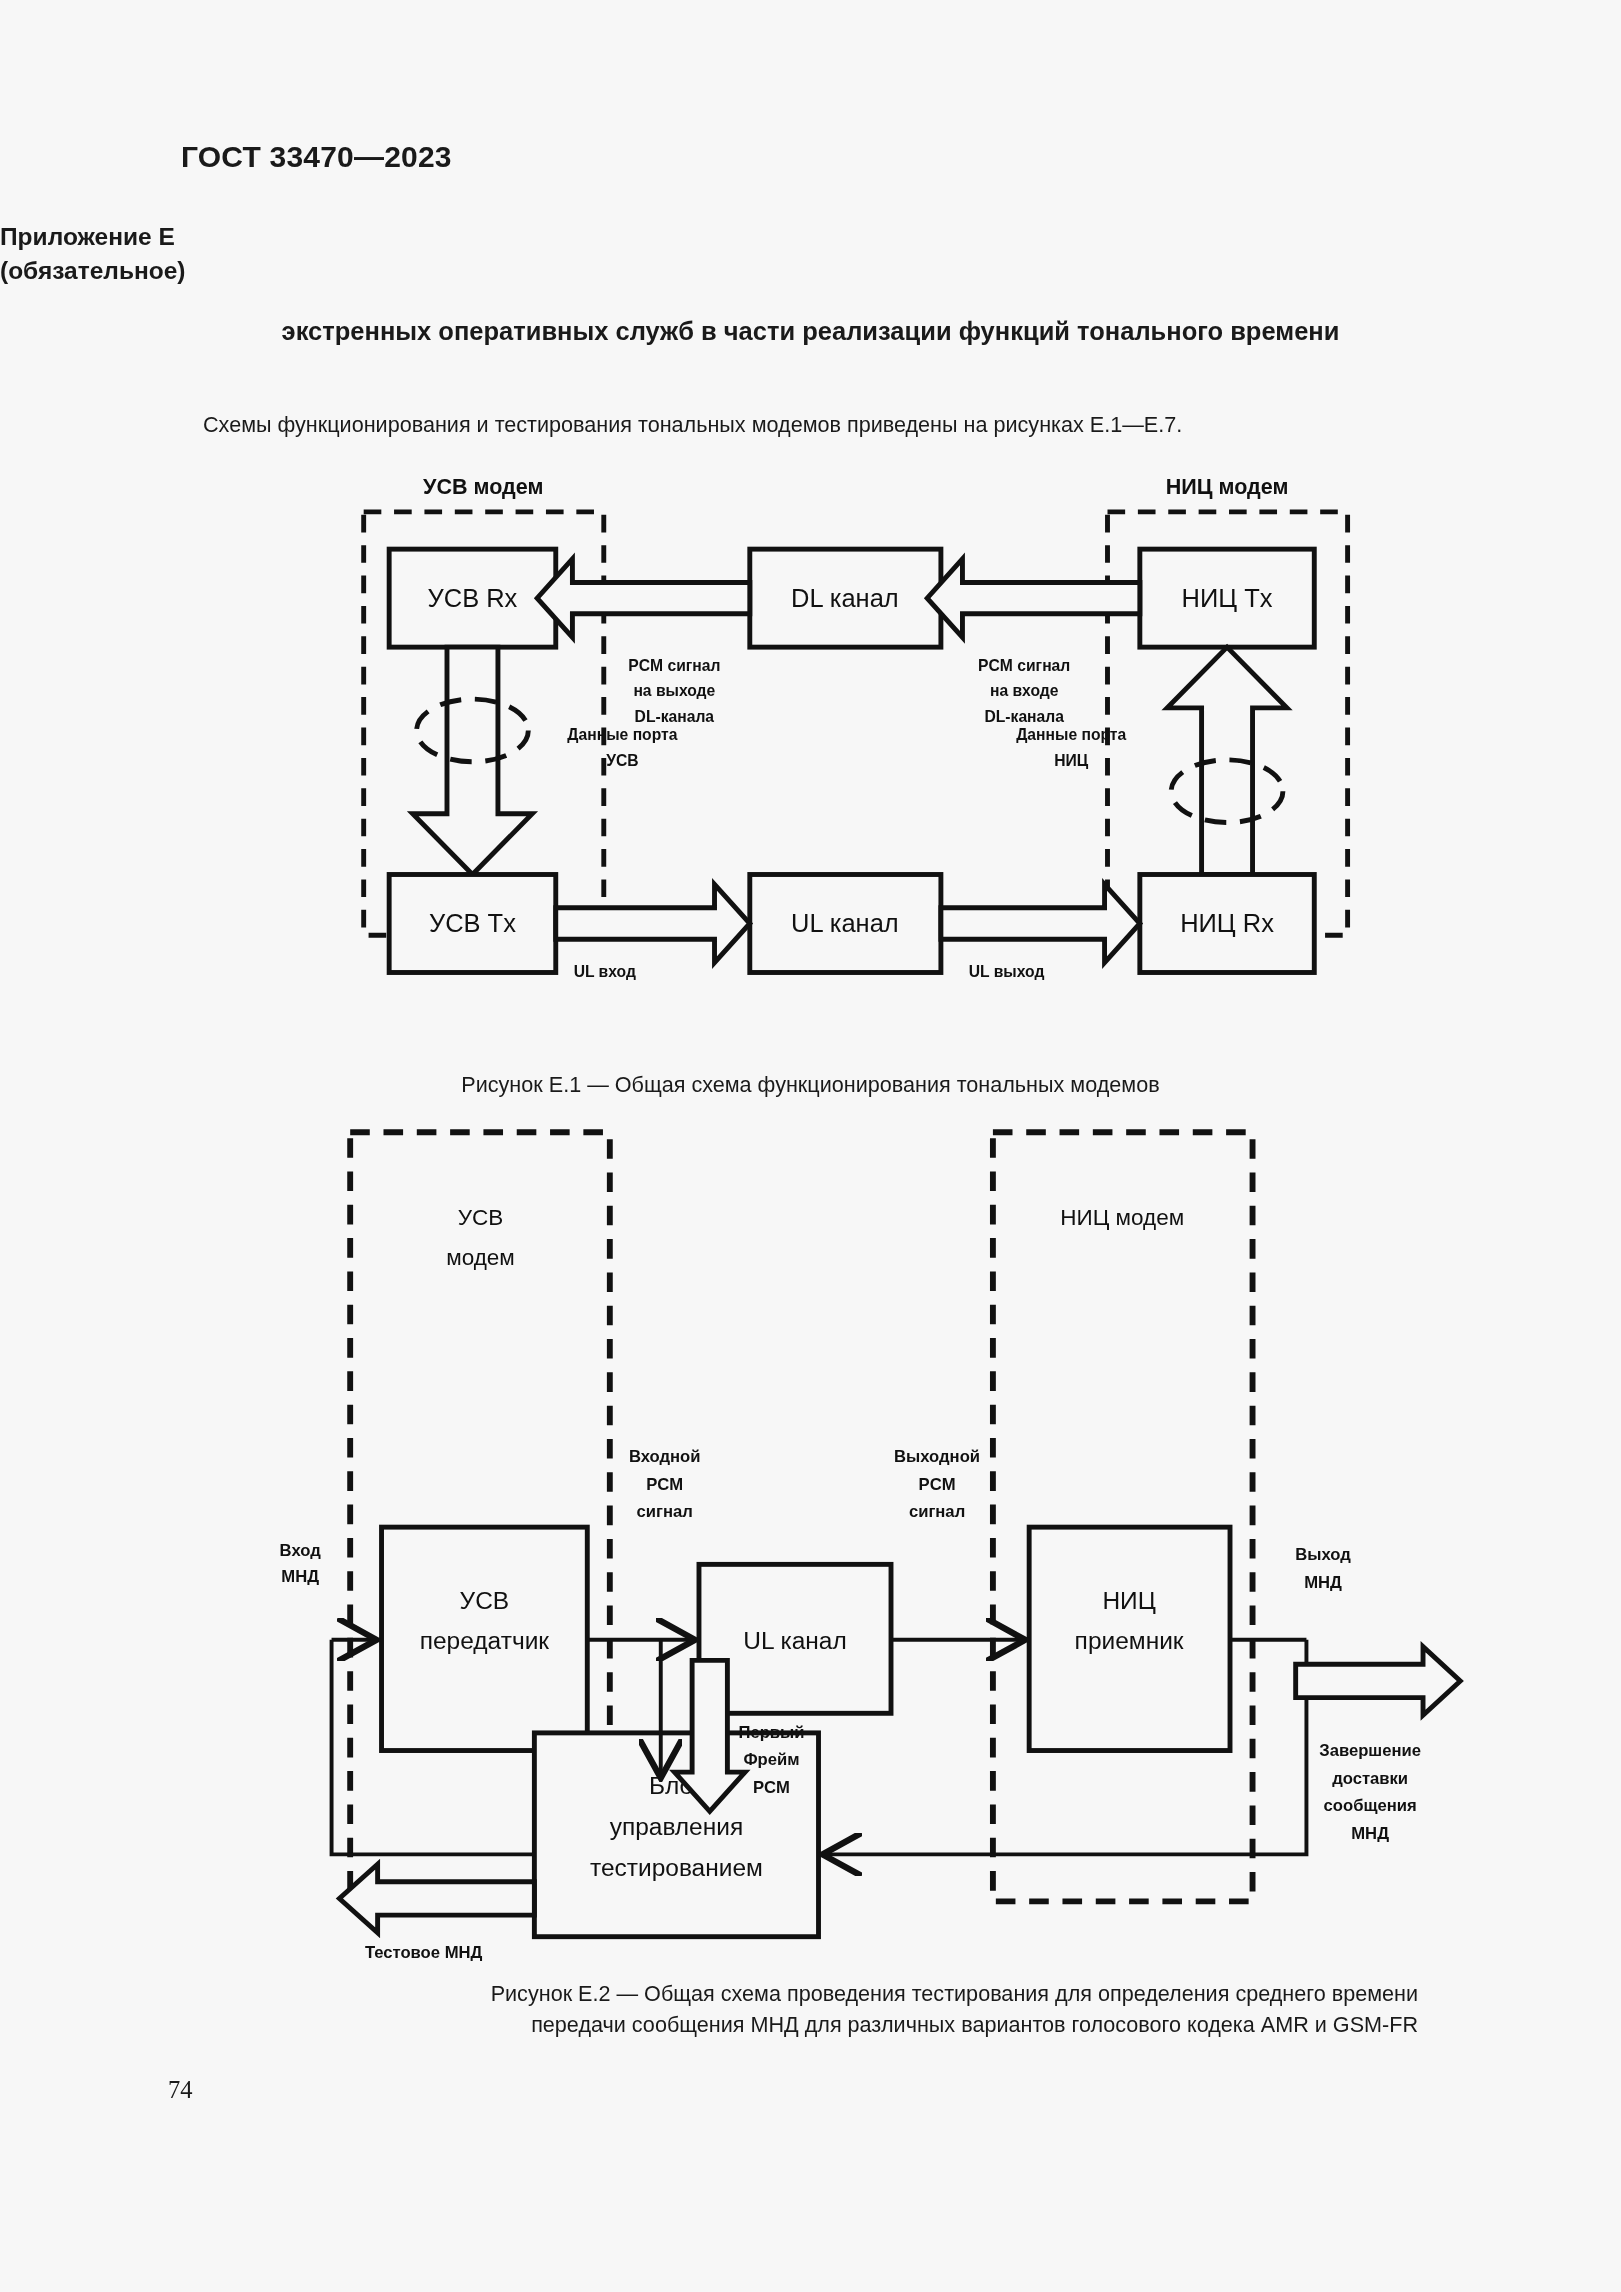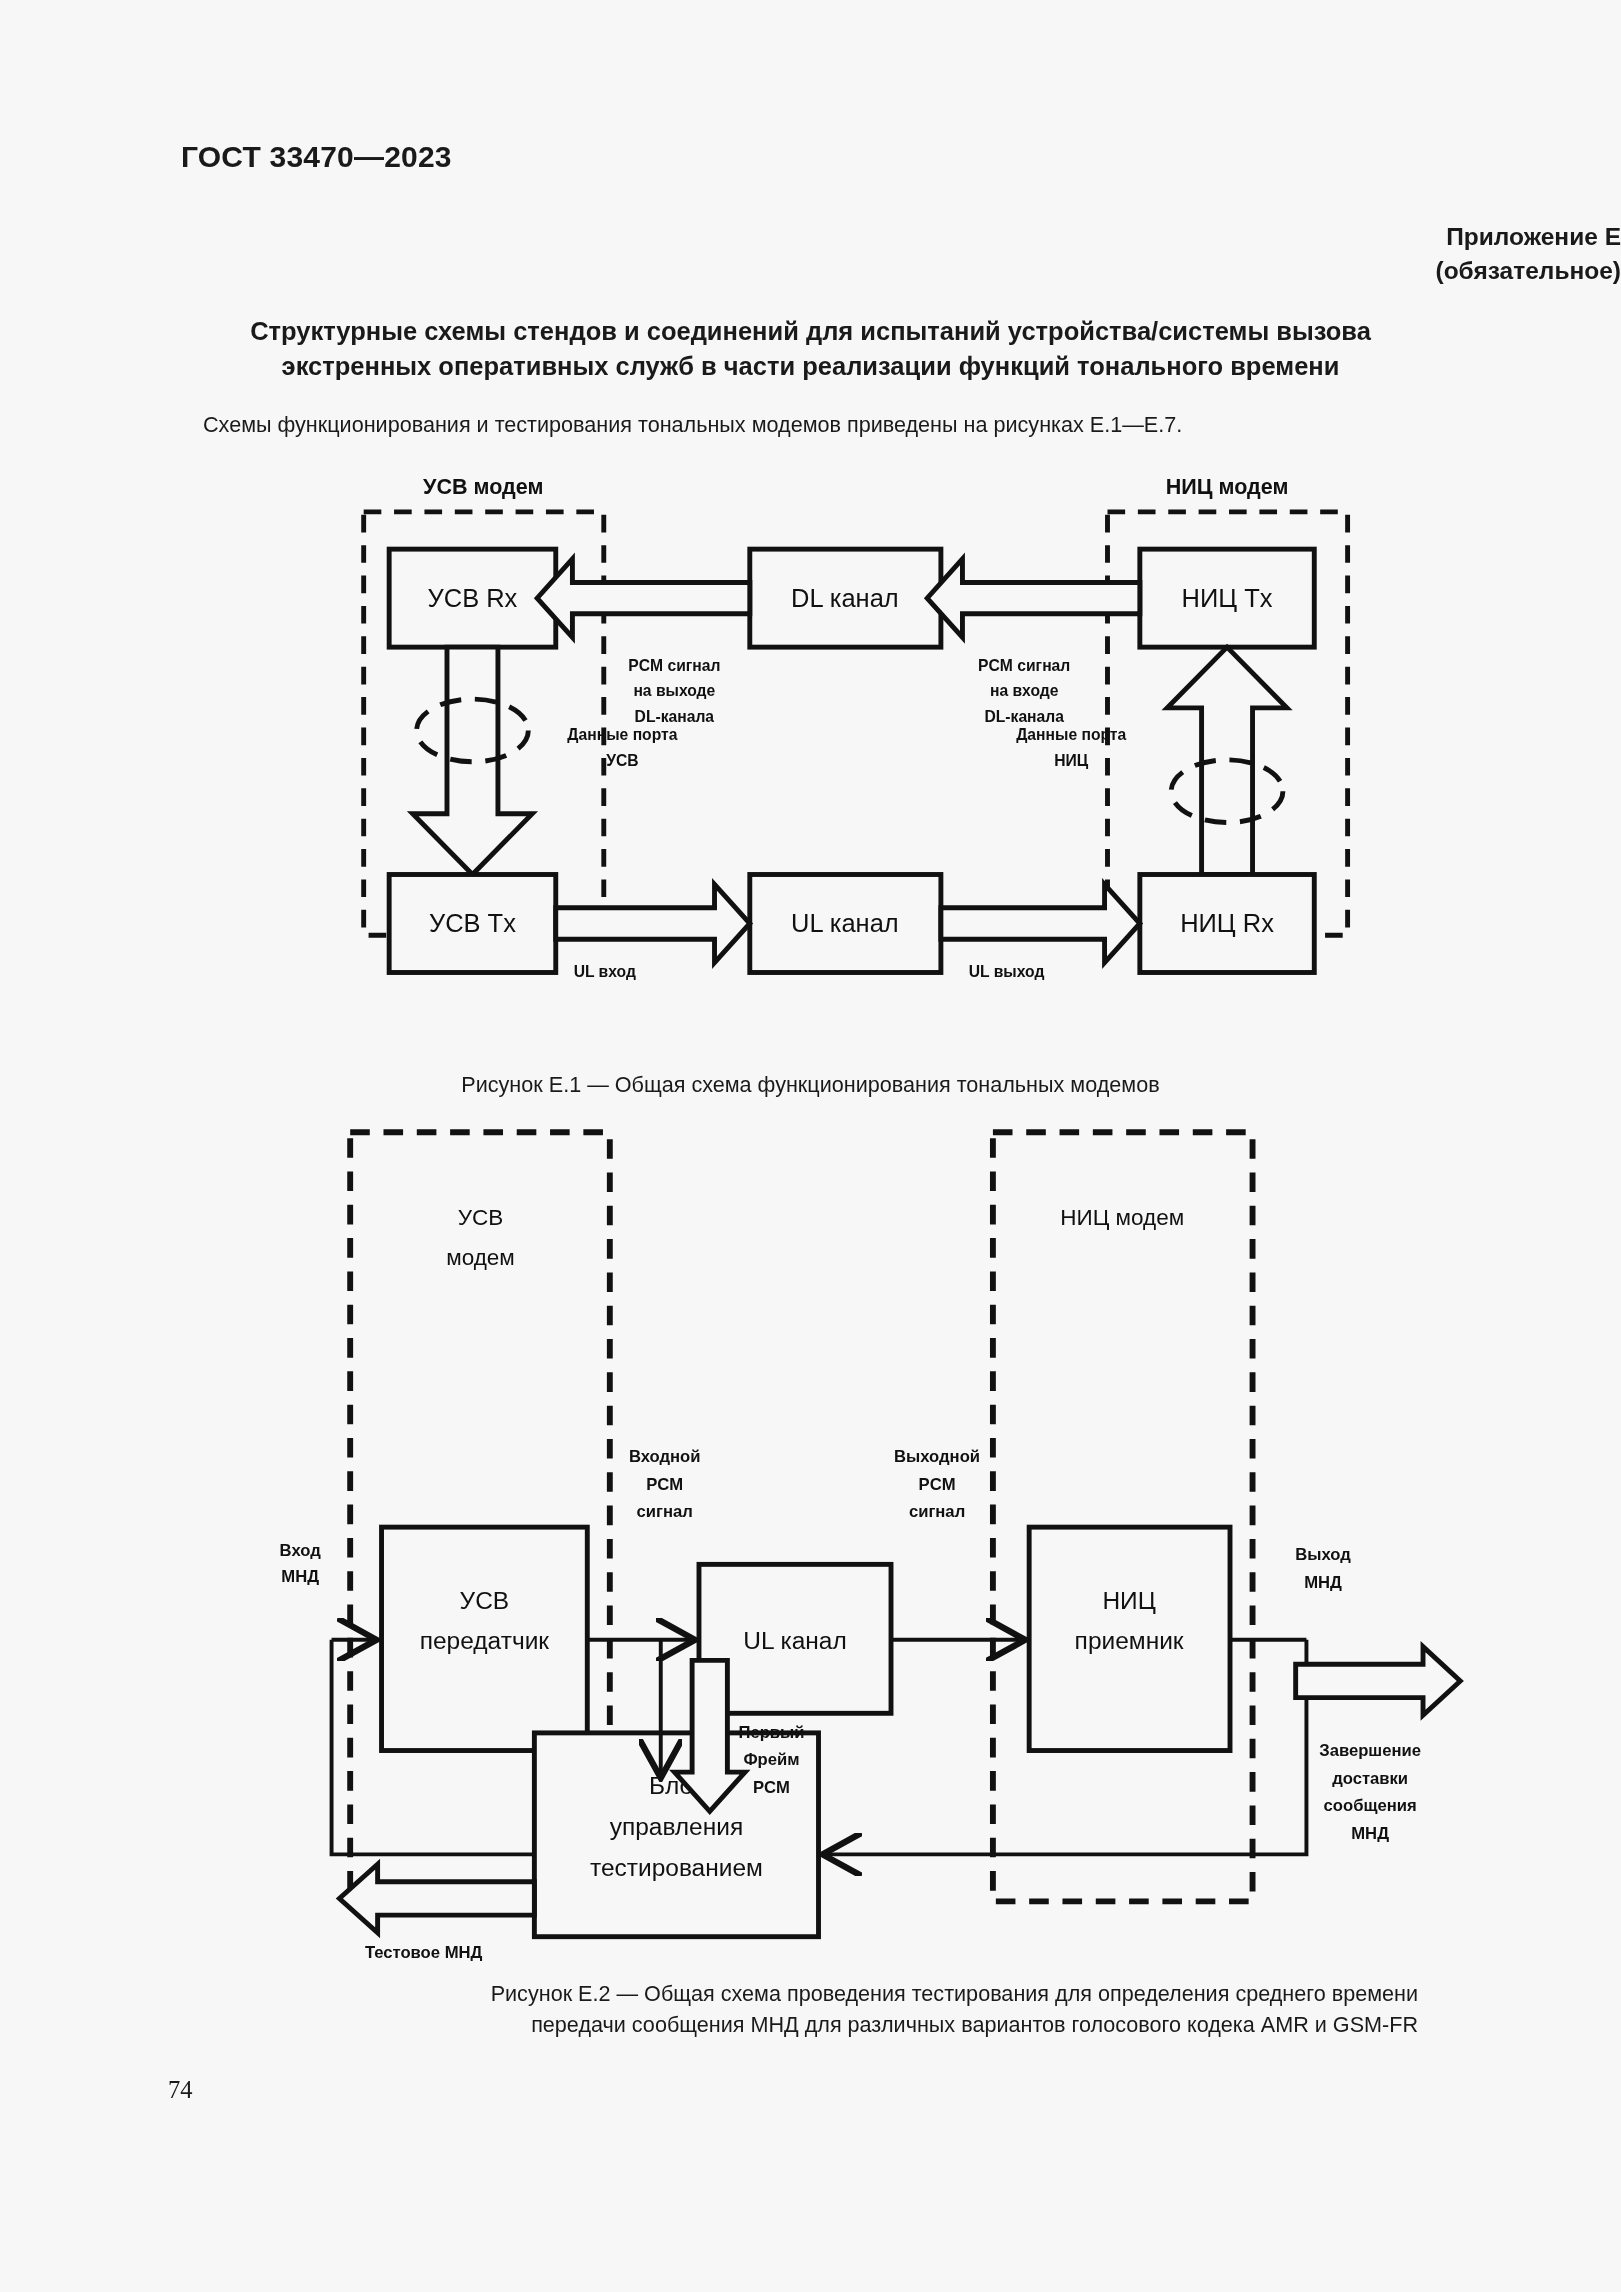--- a/index.html
+++ b/index.html
@@ -25,21 +25,21 @@
     font-weight: bold;
     letter-spacing: 0.2px;
   }
 
   
   .annex-block {
     position: absolute;
     left: 0;
     top: 220px;
     width: 1621px;
-    text-align: right;
+    text-align: left;
     font-size: 24.5px;
     font-weight: bold;
     line-height: 34px;
   }
 
   .main-title {
     position: absolute;
     left: 203px;
     top: 314px;
     width: 1215px;
@@ -92,21 +92,20 @@
 <body>
 
 <div class="doc-header">ГОСТ 33470—2023</div>
 
 <div class="annex-block">
   <div>Приложение Е</div>
   <div>(обязательное)</div>
 </div>
 
 <div class="main-title">
-  <div>Структурные схемы стендов и соединений для испытаний устройства/системы вызова</div>
   <div>экстренных оперативных служб в части реализации функций тонального времени</div>
 </div>
 
 <div class="intro-text">Схемы функционирования и тестирования тональных модемов приведены на рисунках Е.1—Е.7.</div>
 
 <div class="figure" id="fig-e1">
 <svg width="1029" height="598" viewBox="0 0 1050 610" xmlns="http://www.w3.org/2000/svg">
   <defs>
     <style>
       .bx  { fill:#f7f7f7; stroke:#111; stroke-width:5; }

